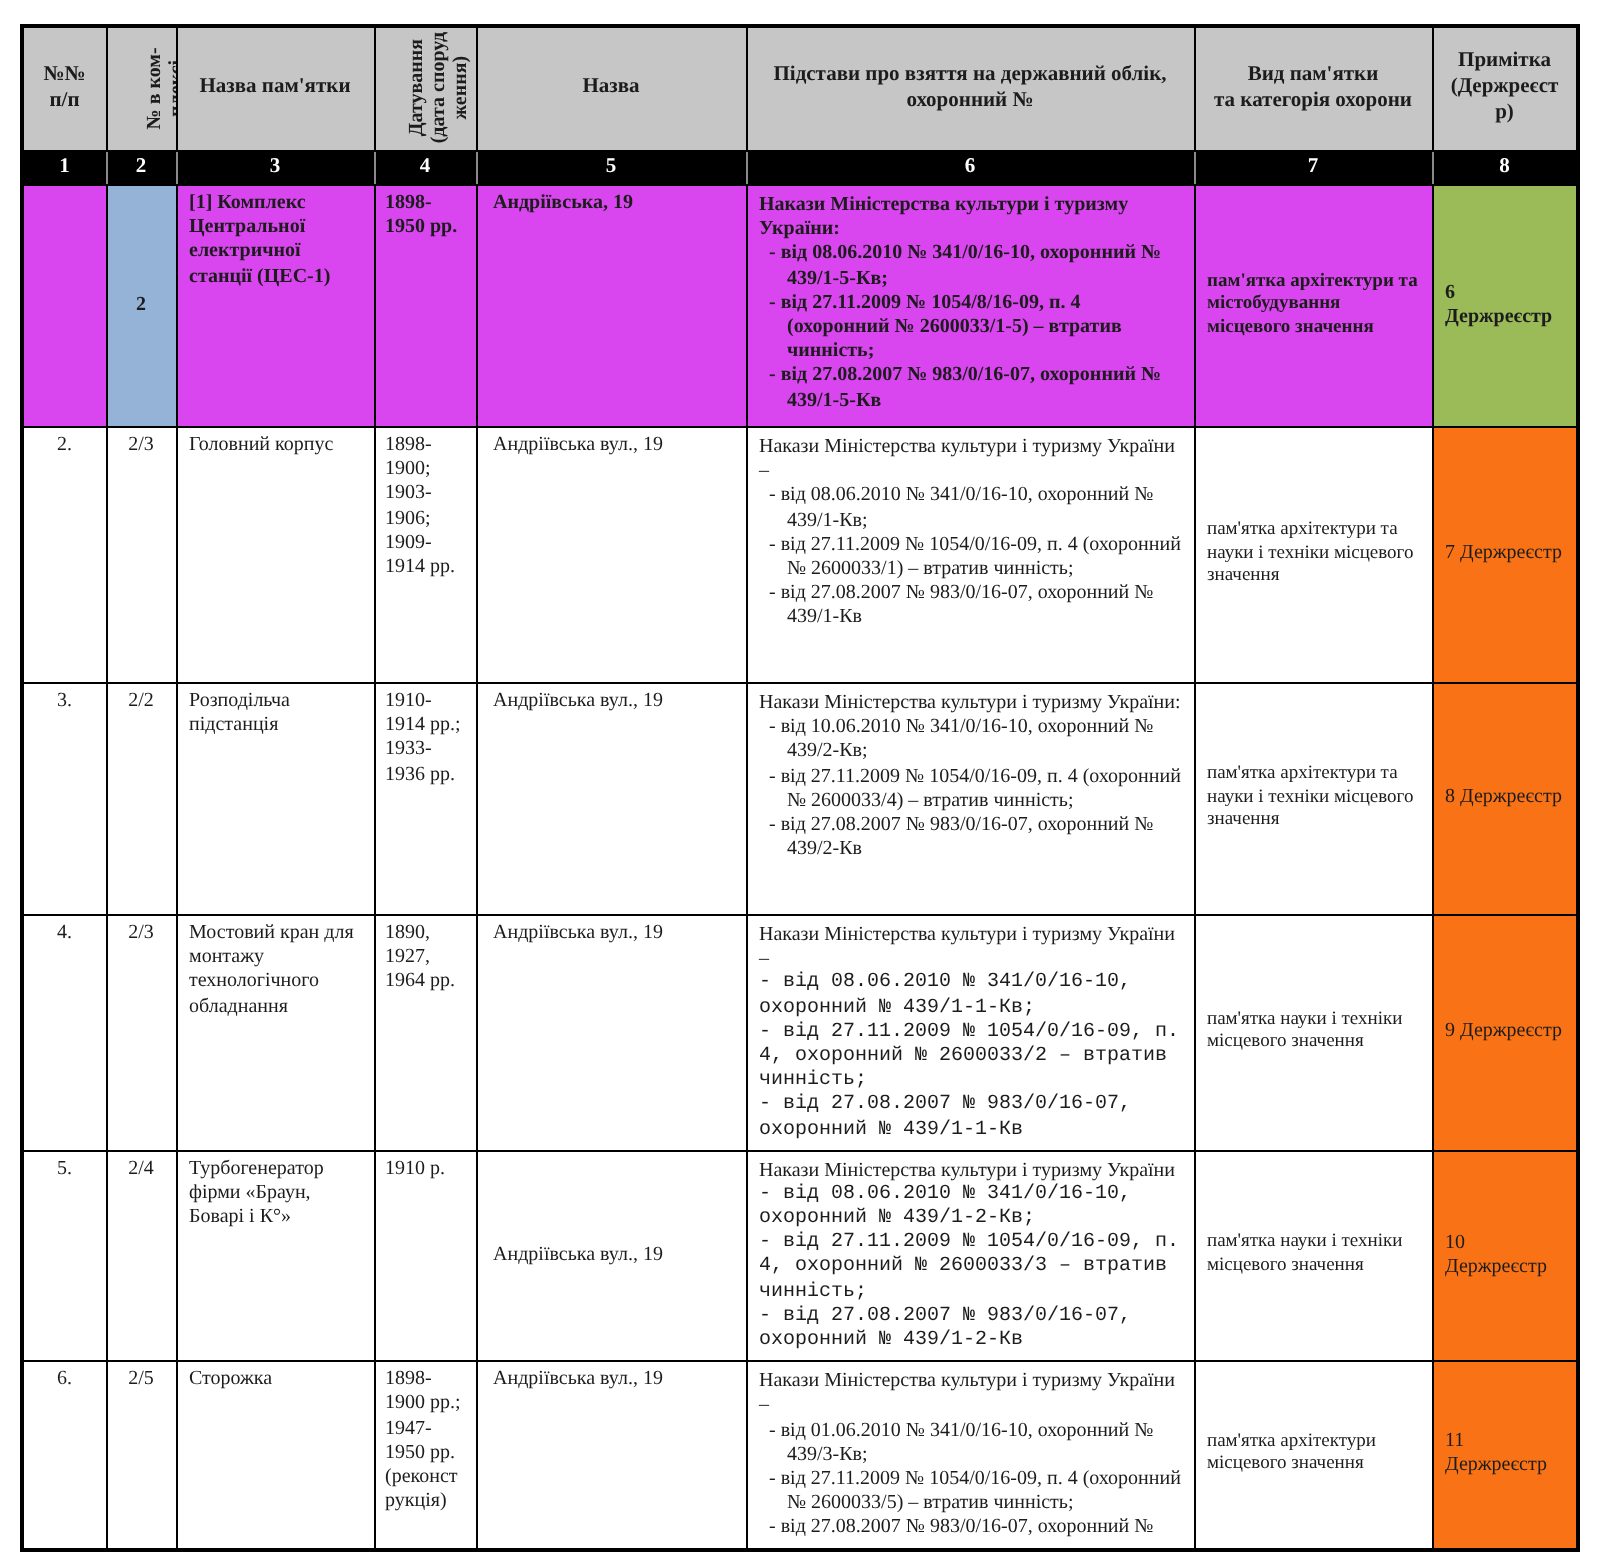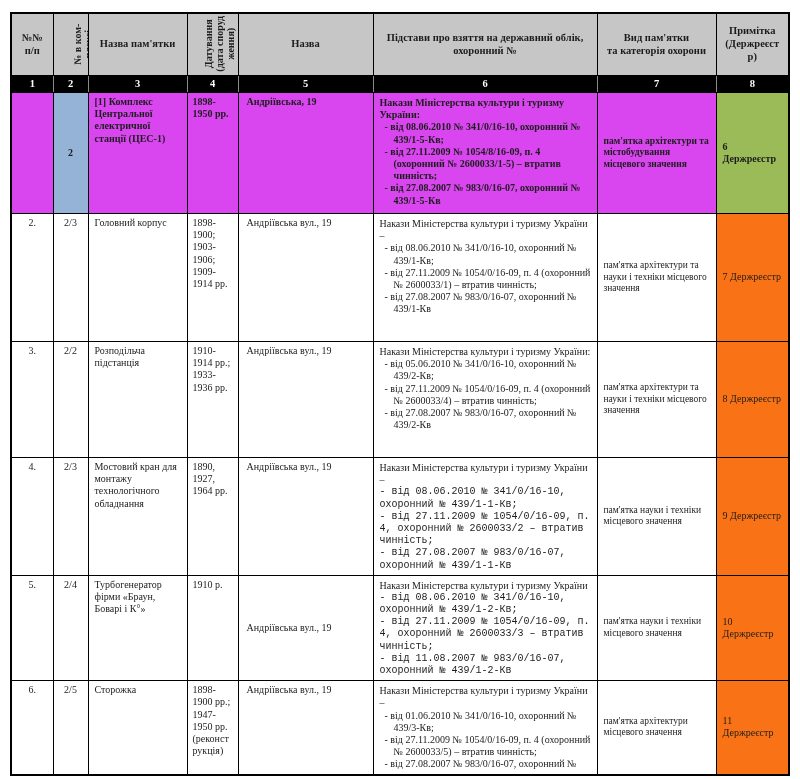--- a/index.html
+++ b/index.html
@@ -135,21 +135,21 @@
     <td class="c-num">3.</td>
     <td class="c-cnum">2/2</td>
     <td class="c-name">Розподільча підстанція</td>
     <td class="c-dating">1910-
 1914 рр.;
 1933-
 1936 рр.</td>
     <td class="c-address">Андріївська вул., 19</td>
     <td class="c-basis">
       <div class="basis-intro">Накази Міністерства культури і туризму України:</div>
-      <div class="basis-item">- від 05.06.2010 № 341/0/16-10, охоронний № 439/2-Кв;</div>
+      <div class="basis-item">- від 10.06.2010 № 341/0/16-10, охоронний № 439/2-Кв;</div>
       <div class="basis-item">- від 27.11.2009 № 1054/0/16-09, п. 4 (охоронний № 2600033/4) – втратив чинність;</div>
       <div class="basis-item">- від 27.08.2007 № 983/0/16-07, охоронний № 439/2-Кв</div>
     </td>
     <td class="c-type">пам'ятка архітектури та науки і техніки місцевого значення</td>
     <td class="c-note">8 Держреєстр</td>
   </tr>
 
   <tr class="r3 flush">
     <td class="c-num">4.</td>
     <td class="c-cnum">2/3</td>
@@ -171,21 +171,21 @@
   <tr class="r4 flush">
     <td class="c-num">5.</td>
     <td class="c-cnum">2/4</td>
     <td class="c-name">Турбогенератор фірми «Браун, Боварі і К°»</td>
     <td class="c-dating">1910 р.</td>
     <td class="c-address v-center">Андріївська вул., 19</td>
     <td class="c-basis">
       <div class="basis-intro">Накази Міністерства культури і туризму України</div>
       <div class="basis-item">- від 08.06.2010 № 341/0/16-10, охоронний № 439/1-2-Кв;</div>
       <div class="basis-item">- від 27.11.2009 № 1054/0/16-09, п. 4, охоронний № 2600033/3 – втратив чинність;</div>
-      <div class="basis-item">- від 11.08.2007 № 983/0/16-07, охоронний № 439/1-2-Кв</div>
+      <div class="basis-item">- від 27.08.2007 № 983/0/16-07, охоронний № 439/1-2-Кв</div>
     </td>
     <td class="c-type">пам'ятка науки і техніки місцевого значення</td>
     <td class="c-note">10
 Держреєстр</td>
   </tr>
 
   <tr class="r5">
     <td class="c-num">6.</td>
     <td class="c-cnum">2/5</td>
     <td class="c-name">Сторожка</td>

